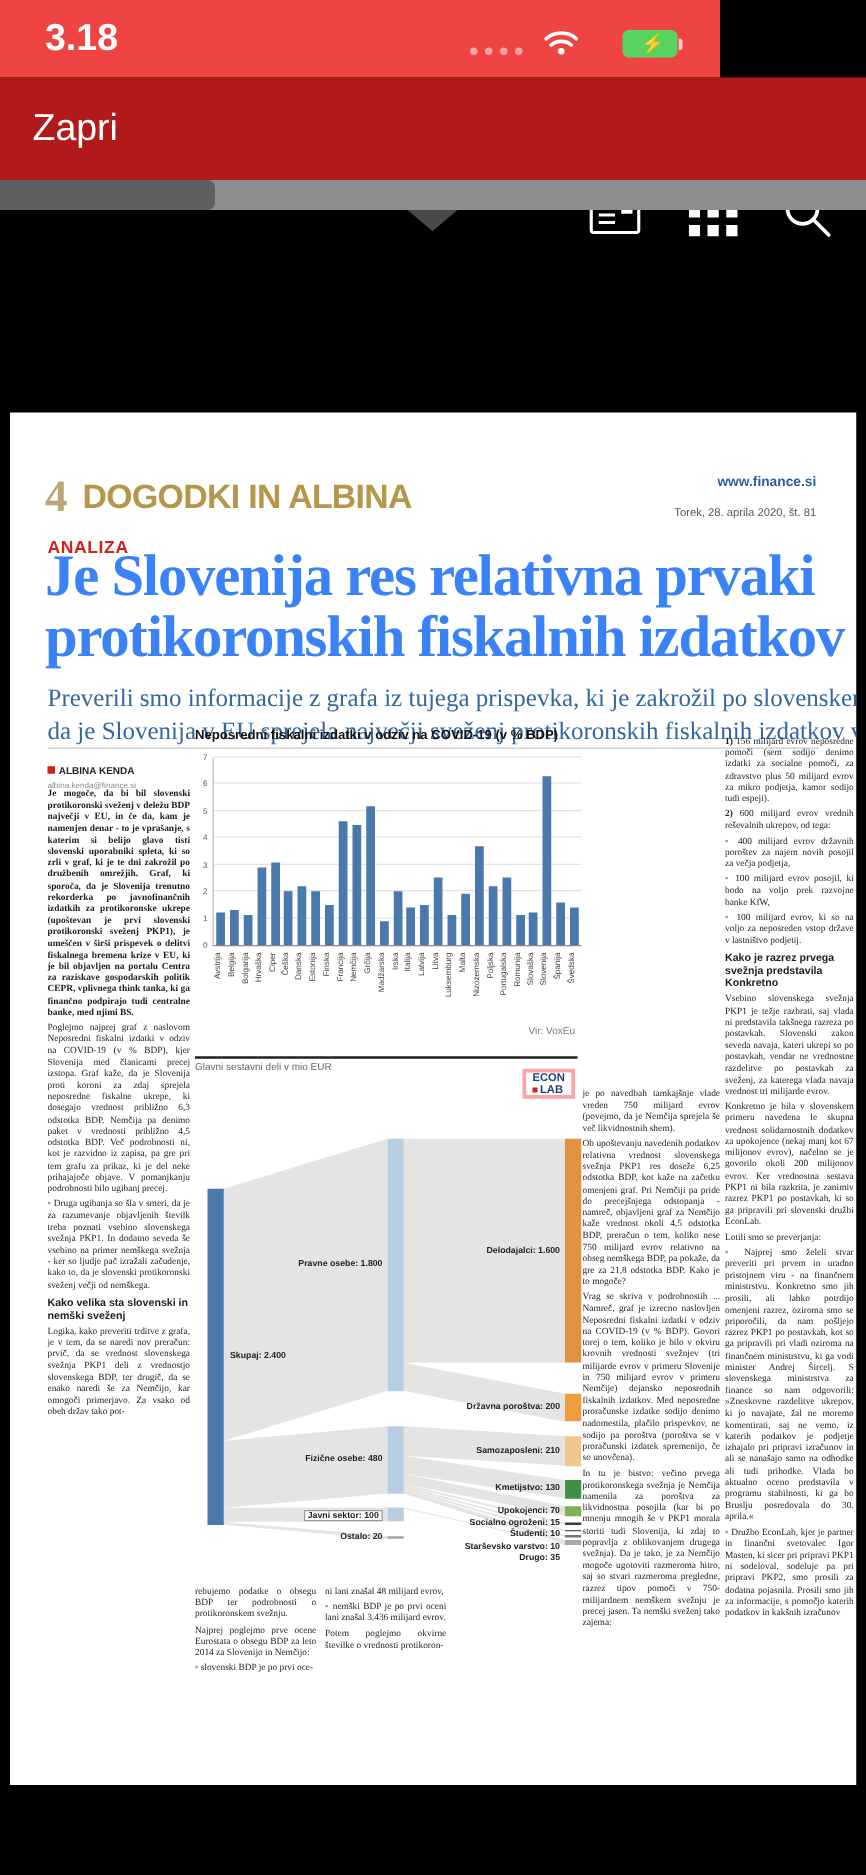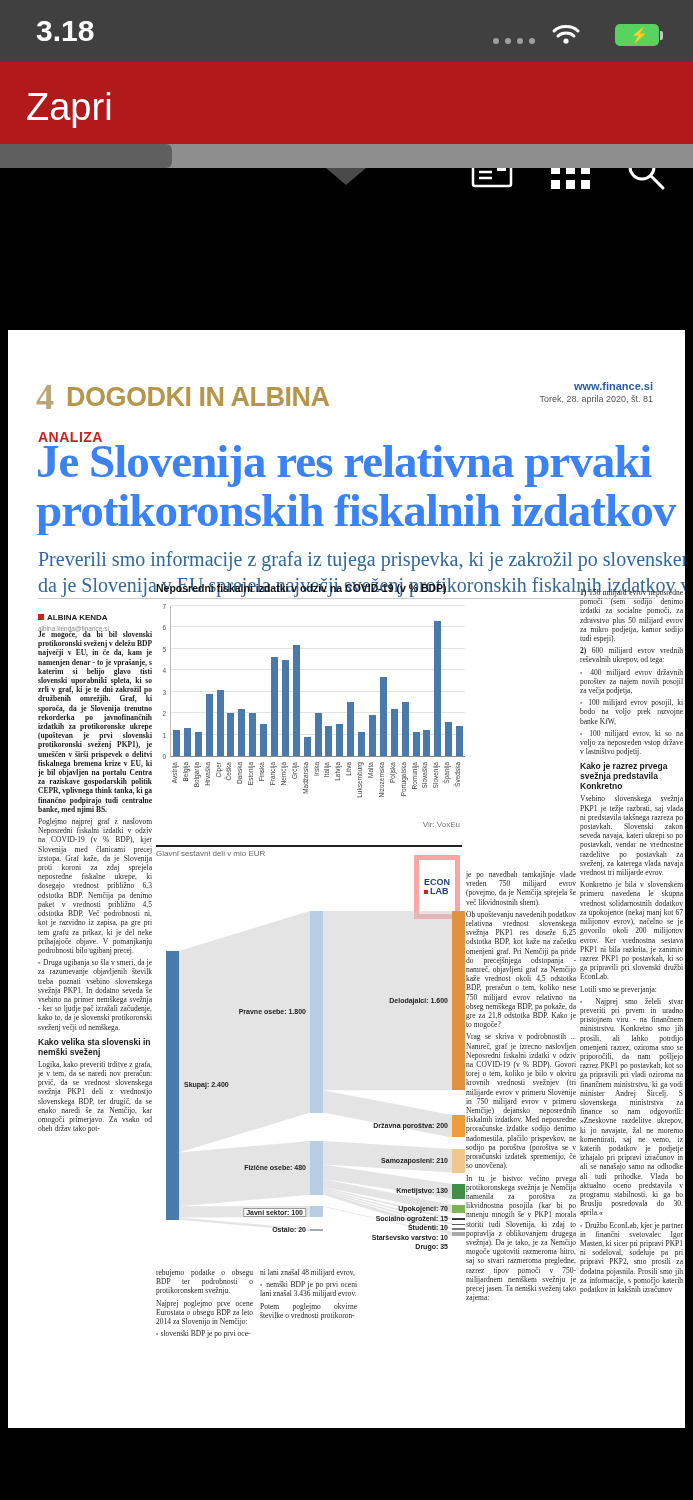--- a/index.html
+++ b/index.html
@@ -1,44 +1,44 @@
 <!DOCTYPE html>
 <html><head>
 <meta charset="utf-8">
 <style>
   html,body{margin:0;padding:0;background:#000;}
   .screen{position:relative;width:693px;height:1500px;background:#000;overflow:hidden;
           font-family:"Liberation Sans",sans-serif;-webkit-font-smoothing:antialiased;}
   
-  .status-bar{position:absolute;left:0;top:0;width:693px;height:62px;background:#404040;}
+  .status-bar{position:absolute;left:0;top:0;width:576px;height:62px;background:#ef4444;}
   .time{position:absolute;left:36px;top:14px;color:#fff;font-size:30px;font-weight:600;}
   .sig-dots{position:absolute;right:158px;top:38px;display:flex;gap:6px;}
   .sig-dots i{width:6px;height:6px;border-radius:50%;background:rgba(255,255,255,.5);}
   .wifi{position:absolute;right:112px;top:22px;}
   .batt{position:absolute;right:30px;top:24px;display:flex;align-items:center;}
   .batt-body{width:44px;height:22px;border-radius:5px;background:#58d35f;position:relative;}
   .batt-tip{width:3px;height:9px;background:rgba(255,255,255,.7);border-radius:0 2px 2px 0;margin-left:1px;}
   .bolt{position:absolute;left:15px;top:2px;font-size:15px;color:#fff;}
   .nav-bar{position:absolute;left:0;top:62px;width:693px;height:82px;background:#b2191b;}
-  .close-btn{position:absolute;left:26px;top:24px;color:#fff;font-size:38px;font-weight:400;cursor:pointer;}
+  .close-btn{position:absolute;left:26px;top:24px;color:#fff;font-size:30px;font-weight:400;cursor:pointer;}
   .nav-ic{position:absolute;top:88px;width:44px;height:40px;cursor:pointer;}
   .ic-layout{right:178px;} .ic-grid{right:98px;} .ic-search{right:24px;}
   .gray-strip{position:absolute;left:0;top:144px;width:693px;height:24px;background:#8e8e8e;}
   .strip-progress{position:absolute;left:0;top:0;width:172px;height:24px;background:#5f5f5f;border-radius:0 6px 6px 0;}
   .pull-caret{position:absolute;left:326px;top:168px;width:0;height:0;
               border-left:20px solid transparent;border-right:20px solid transparent;border-top:17px solid #4a4a4a;}
   
   .page{position:absolute;left:8px;top:330px;width:677px;height:1098px;background:#ffffff;overflow:hidden;
         font-family:"Liberation Serif",serif;color:#1c1c1c;}
   .pg-num{position:absolute;left:28px;top:46px;font:700 36px "Liberation Serif",serif;color:#bba678;}
   .pg-section{position:absolute;left:58px;top:52px;font-family:"Liberation Sans",sans-serif;
               font-weight:800;font-size:27px;color:#b5964a;letter-spacing:-.5px;}
   .pg-right{position:absolute;right:32px;top:50px;text-align:right;font-family:"Liberation Sans",sans-serif;}
   .pg-site{font-weight:700;font-size:11px;color:#2a5d9f;}
-  .pg-date{font-size:9px;color:#555;margin-top:2px;text-align:center;}
+  .pg-date{font-size:9px;color:#555;margin-top:13px;text-align:center;}
   .kicker{position:absolute;left:30px;top:99px;font-family:"Liberation Sans",sans-serif;
           font-weight:800;font-size:14px;color:#cf1f1f;letter-spacing:.5px;}
   .headline{position:absolute;left:28px;top:107px;width:649px;overflow:hidden;
             font:700 47px/49px "Liberation Serif",serif;color:#3b82f6;letter-spacing:-1px;white-space:nowrap;}
   .subtitle{position:absolute;left:30px;top:216px;width:647px;overflow:hidden;
             font:400 20px/26px "Liberation Serif",serif;color:#33689e;white-space:nowrap;}
   .divider{position:absolute;left:30px;top:268px;width:617px;height:1px;background:#c9c9c9;}
   .byline{position:absolute;left:30px;top:276px;font-family:"Liberation Sans",sans-serif;}
   .byline .sq{display:inline-block;width:6px;height:6px;background:#cf1f1f;margin-right:3px;}
   .byline .nm{font-weight:700;font-size:8px;color:#222;}
@@ -62,21 +62,21 @@
   .vbar{position:absolute;bottom:0;width:7px;}
   .bar-xlabels{position:absolute;left:14px;top:176px;width:294px;height:56px;}
   .xlab{position:absolute;top:56px;width:52px;height:9px;transform:rotate(-90deg);transform-origin:0 0;
         text-align:right;font-size:6.5px;color:#444;white-space:nowrap;}
   .chart-source{position:absolute;right:4px;top:238px;font-size:8px;color:#777;}
   
   .sankey-block{position:absolute;left:148px;top:515px;width:306px;height:414px;
                 border-top:2px solid #222;font-family:"Liberation Sans",sans-serif;}
   .sk-title{margin-top:5px;font-weight:700;font-size:13.5px;color:#111;}
   .sk-sub{font-size:8px;color:#666;margin-top:2px;}
-  .econlab{position:absolute;right:2px;top:8px;border:5px solid #fca5a5;padding:18px 5px;line-height:9px;}
+  .econlab{position:absolute;right:2px;top:8px;border:3px solid #fca5a5;padding:0 5px;line-height:9px;}
   .econlab .e1{font-weight:800;font-size:9px;color:#24407c;}
   .econlab .rsq{display:inline-block;width:4px;height:4px;background:#cf1f1f;margin-right:2px;}
   .sk-canvas{position:absolute;left:4px;top:46px;width:298px;height:364px;}
   .flows{position:absolute;left:0;top:0;}
   .sk-node{position:absolute;width:13px;}
   .sk-label{position:absolute;font-weight:700;font-size:7px;color:#222;white-space:nowrap;}
   .sk-label.boxed{border:1px solid #999;background:#fff;padding:0 2px;}
 </style>
 </head>
 <body>

